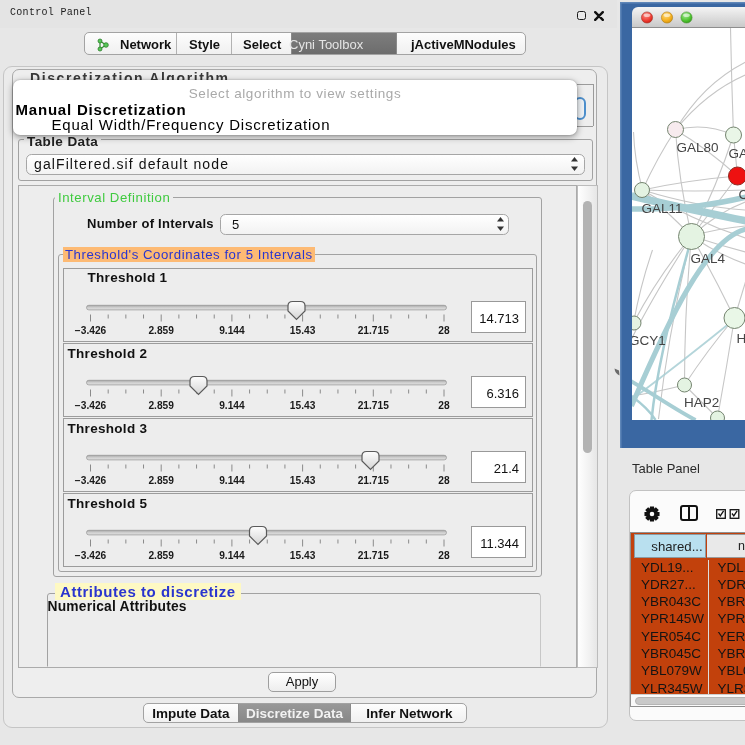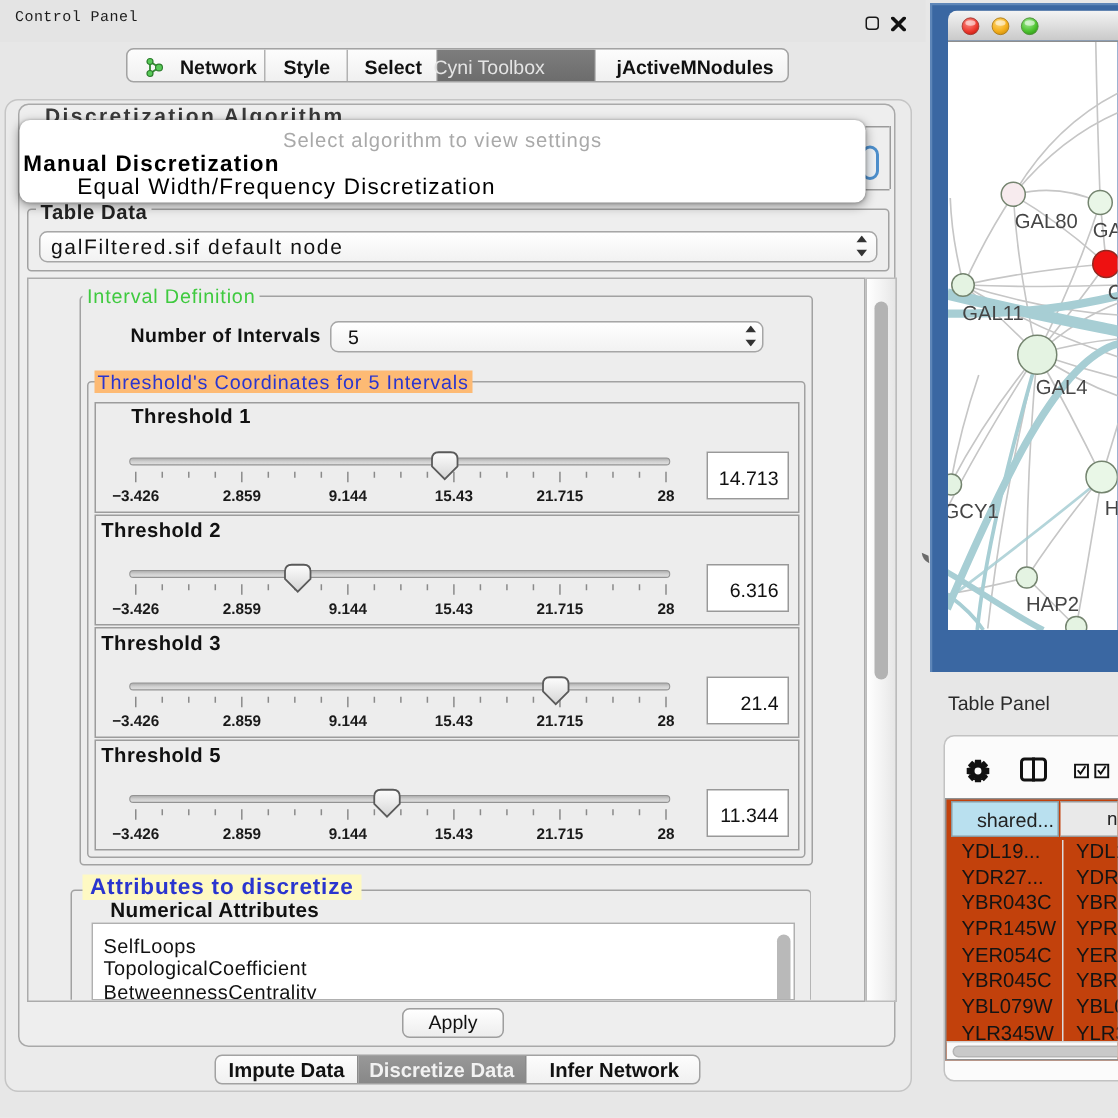--- a/index.html
+++ b/index.html
@@ -249,25 +249,21 @@
       <text x="168.90" y="40.2" text-anchor="middle" font-size="10.2" font-weight="bold" fill="#1a1a1a">9.144</text>
       <text x="239.60" y="40.2" text-anchor="middle" font-size="10.2" font-weight="bold" fill="#1a1a1a">15.43</text>
       <text x="310.30" y="40.2" text-anchor="middle" font-size="10.2" font-weight="bold" fill="#1a1a1a">21.715</text>
       <text x="381.00" y="40.2" text-anchor="middle" font-size="10.2" font-weight="bold" fill="#1a1a1a">28</text>
       <path d="M 186.5 17 L 186.5 12 Q 186.5 7.5 191.0 7.5 L 199.0 7.5 Q 203.5 7.5 203.5 12 L 203.5 17 L 195.0 25.5 Z" fill="url(#thg3)" stroke="#5a5a5a" stroke-width="1.2"></path>
     </svg>
 <div class="abs" style="left:470.5px;top:526px;width:55.5px;height:32px;border:1px solid #999;background:#fff;font-size:13px;color:#111;text-align:right;line-height:33px;padding-right:6px;">11.344</div>
 
 <div class="abs" style="left:46.5px;top:592.5px;width:494px;height:90px;border:1px solid #a2a2a2;border-top-left-radius:3px;border-top-right-radius:3px;clip-path:inset(0 0 16px 0);"></div>
 <div class="abs" style="left:55px;top:583px;background:#fef9c3;padding:0 5px;font-size:15px;letter-spacing:0.55px;color:#2a35cf;font-weight:bold;">Attributes to discretize</div>
-<div class="abs" style="left:47.5px;top:599px;font-size:13.8px;font-weight:bold;letter-spacing:0.2px;color:#111;padding-left:26px;">Numerical Attributes</div>
-<div class="abs" style="left:61px;top:615px;width:469px;height:51.5px;border:1px solid #b0b0b0;background:#ffffff;overflow:hidden;">
-  <div style="padding:6.5px 0 0 7px;font-size:13.3px;letter-spacing:0.3px;color:#111;line-height:15.8px;">SelfLoops<br>TopologicalCoefficient<br>BetweennessCentrality</div>
-  <div class="abs" style="left:456px;top:7px;width:9px;height:60px;border-radius:5px;background:#b9b9b9;"></div>
-</div>
+<div class="abs" style="left:47.5px;top:599px;font-size:13.8px;font-weight:bold;letter-spacing:0.2px;color:#111;">Numerical Attributes</div>
 
 <div class="abs" style="left:268px;top:672px;width:68px;height:19.5px;border:1px solid #9e9e9e;border-radius:5px;background:linear-gradient(#ffffff,#ededed);text-align:center;font-size:13px;color:#111;line-height:18px;">Apply</div>
 
 <div class="abs" style="left:143px;top:702.5px;width:324px;height:20px;border:1px solid #a2a2a2;border-radius:5px;background:linear-gradient(#fdfdfd,#f0f0f0);overflow:hidden;">
   <div class="abs" style="left:94px;top:0;width:113px;height:20px;background:linear-gradient(#989898,#868686);border-left:1px solid #8a8a8a;border-right:1px solid #8a8a8a;"></div>
   <div class="abs" style="left:0;top:2.5px;width:94px;text-align:center;font-size:13.5px;color:#111;font-weight:bold;">Impute Data</div>
   <div class="abs" style="left:94px;top:2.5px;width:113px;text-align:center;font-size:13.5px;color:#f2f2f2;font-weight:bold;">Discretize Data</div>
   <div class="abs" style="left:207px;top:2.5px;width:117px;text-align:center;font-size:13.5px;color:#111;font-weight:bold;">Infer Network</div>
 </div>
 

